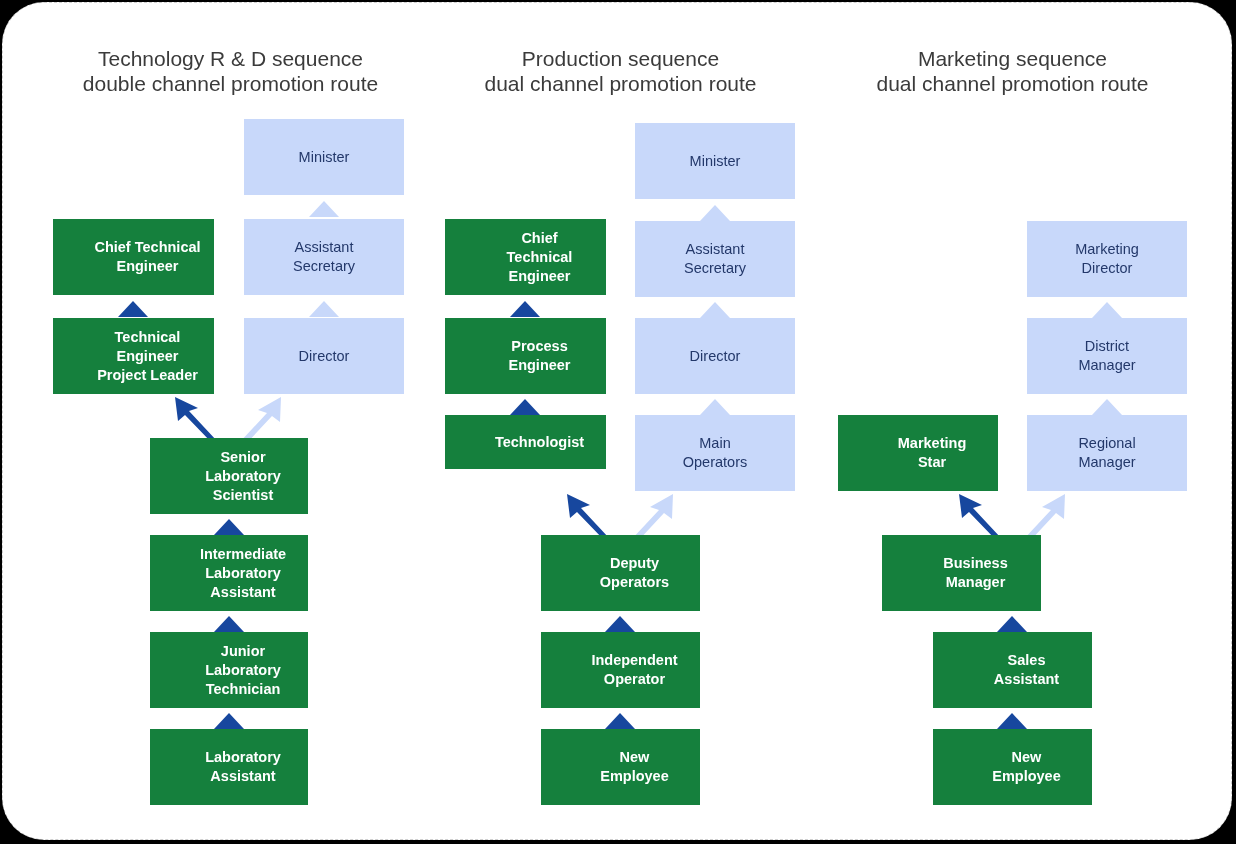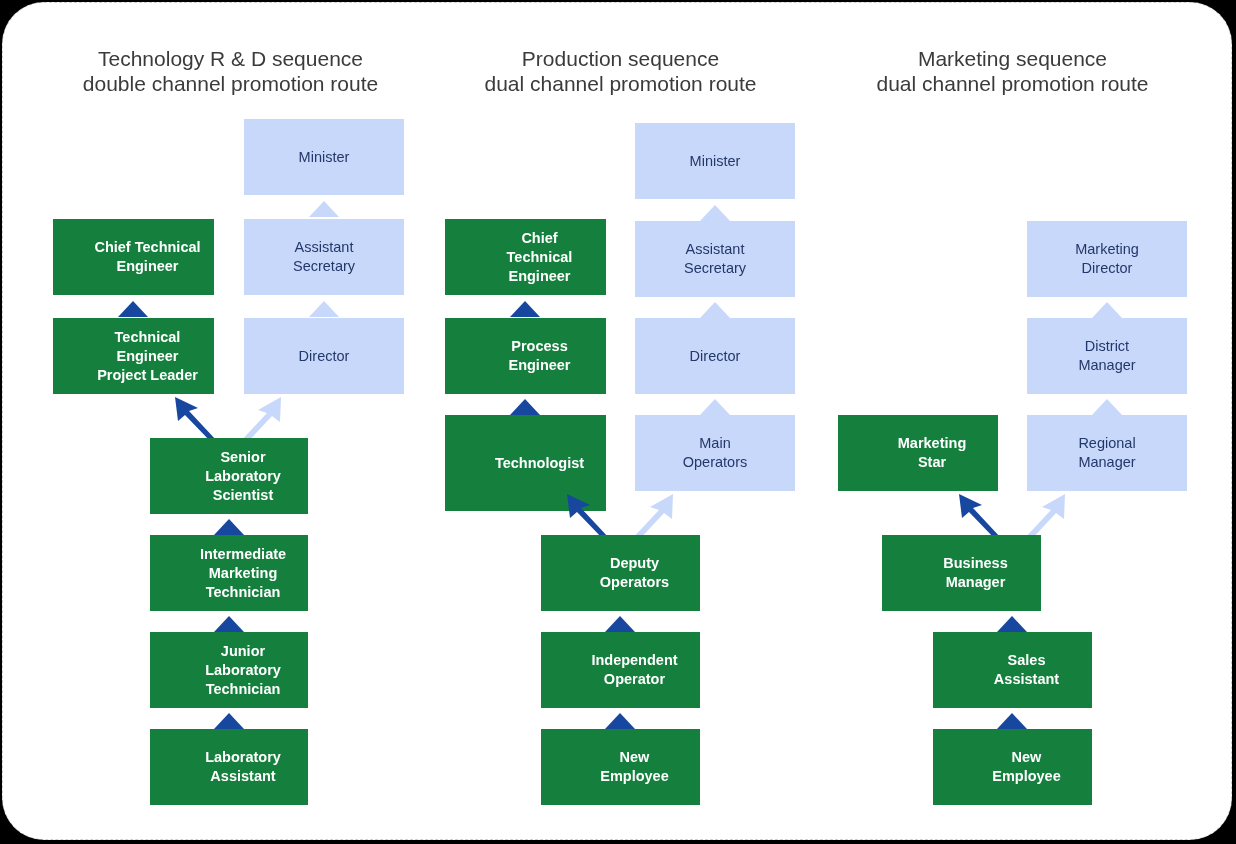--- a/index.html
+++ b/index.html
@@ -101,21 +101,21 @@
     <div class="diag" style="left:228px; top:392px;">
       <svg width="62" height="48" viewBox="0 0 62 48">
         <path d="M8 48 L36 18 L27 15 L50 2 L49 27 L41 21 L14 50 Z" fill="#c8d8fa"></path>
       </svg>
     </div>
 
     <div class="node dark" style="left:147px; top:435px; width:158px; height:76px;">Senior
 Laboratory Scientist</div>
     <div class="arrow-up dark" style="left:211px; top:516px;"></div>
     <div class="node dark" style="left:147px; top:532px; width:158px; height:76px;">Intermediate
-Marketing Technician</div>
+Laboratory Assistant</div>
     <div class="arrow-up dark" style="left:211px; top:613px;"></div>
     <div class="node dark" style="left:147px; top:629px; width:158px; height:76px;">Junior
 Laboratory Technician</div>
     <div class="arrow-up dark" style="left:211px; top:710px;"></div>
     <div class="node dark" style="left:147px; top:726px; width:158px; height:76px;">Laboratory
 Assistant</div>
 
     <div class="col-title" style="left:440px; top:43px; width:355px;">Production sequence
 dual channel promotion route</div>
 
@@ -128,21 +128,21 @@
     <div class="arrow-up light" style="left:697px; top:396px;"></div>
     <div class="node light" style="left:632px; top:412px; width:160px; height:76px;">Main
 Operators</div>
 
     <div class="node dark" style="left:442px; top:216px; width:161px; height:76px;">Chief
 Technical Engineer</div>
     <div class="arrow-up dark" style="left:507px; top:298px;"></div>
     <div class="node dark" style="left:442px; top:315px; width:161px; height:76px;">Process
 Engineer</div>
     <div class="arrow-up dark" style="left:507px; top:396px;"></div>
-    <div class="node dark" style="left:442px; top:412px; width:161px; height:96px;">Technologist</div>
+    <div class="node dark" style="left:442px; top:412px; width:161px; height:54px;">Technologist</div>
 
     <div class="diag" style="left:558px; top:489px;">
       <svg width="62" height="48" viewBox="0 0 62 48">
         <path d="M48 46 L20 16 L29 13 L6 2 L9 26 L16 20 L43 48 Z" fill="#17479e"></path>
       </svg>
     </div>
     <div class="diag" style="left:620px; top:489px;">
       <svg width="62" height="48" viewBox="0 0 62 48">
         <path d="M8 48 L36 18 L27 15 L50 2 L49 27 L41 21 L14 50 Z" fill="#c8d8fa"></path>
       </svg>

